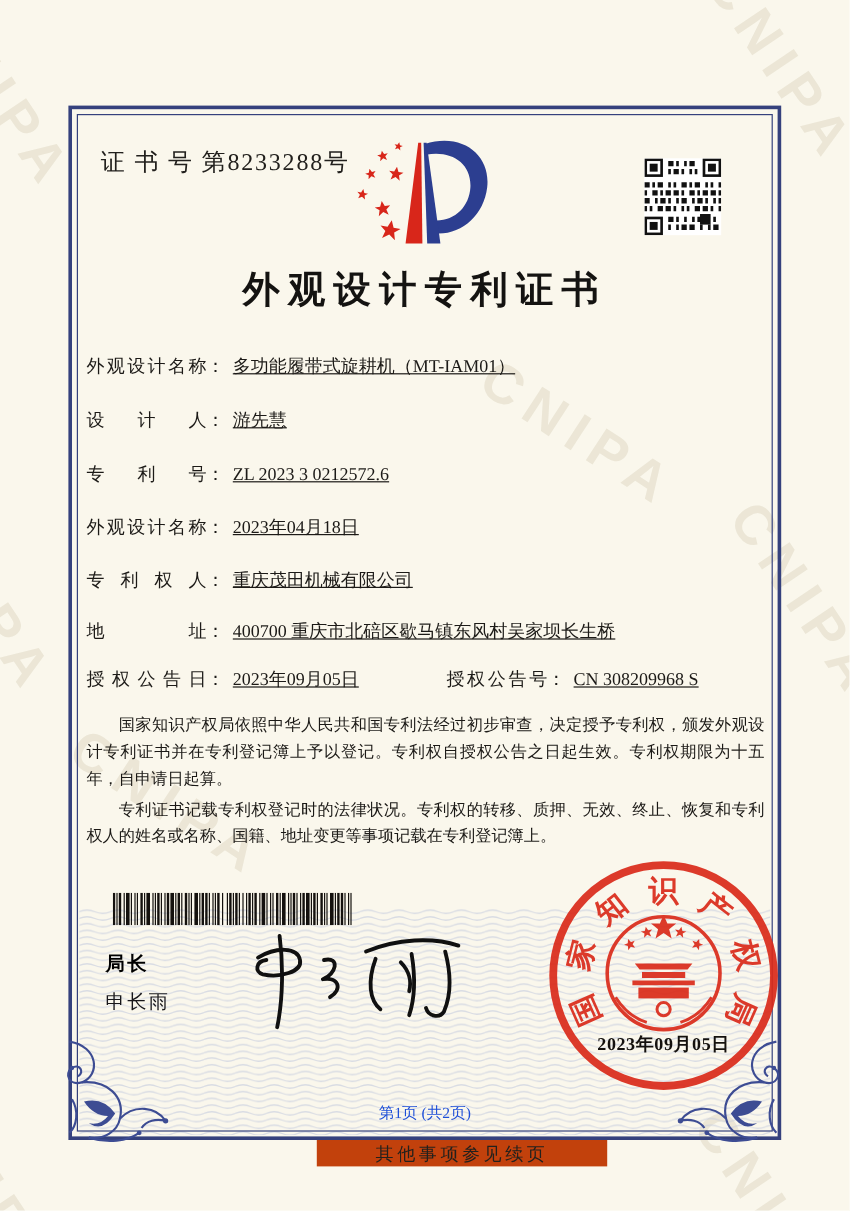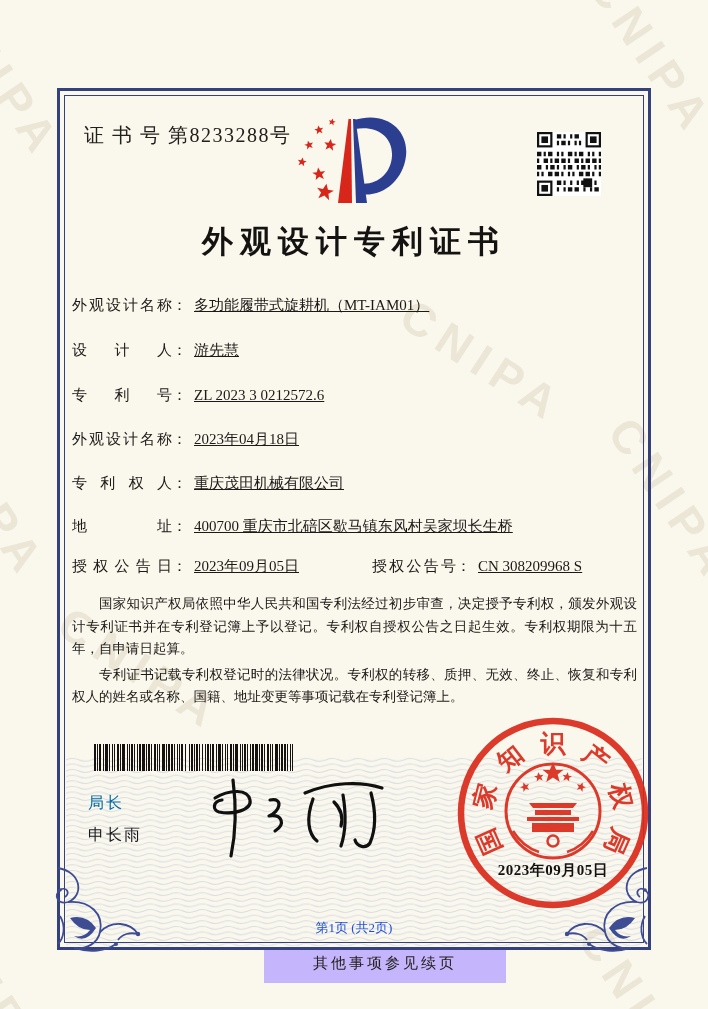--- a/index.html
+++ b/index.html
@@ -37,31 +37,31 @@
   .fvalue{margin-left:7px;text-decoration:underline;}
   .grant2{position:absolute;left:300px;top:0;}
 
   .paras{position:absolute;left:72px;top:593px;width:565px;font-size:13.5px;line-height:22.5px;
       color:#1b1916;text-align:justify;}
   .paras p{margin:0 0 3px 0;text-indent:2em;}
 
   .barcode{position:absolute;left:94px;top:744px;}
 
   .signer-role{position:absolute;left:88px;top:793px;font-family:"Liberation Sans","DejaVu Sans",sans-serif;
-      font-size:16px;letter-spacing:2px;color:#0369a1;}
+      font-size:16px;letter-spacing:2px;color:#000000;font-weight:bold;}
   .signer-name{position:absolute;left:88px;top:825px;font-family:"Liberation Sans","DejaVu Sans",sans-serif;
       font-size:16px;letter-spacing:2px;color:#17161a;}
   .sig{position:absolute;left:185px;top:768px;}
 
   .seal{position:absolute;left:455px;top:715px;}
   .seal-date{position:absolute;left:455px;top:861px;width:196px;text-align:center;
       font-size:15px;font-weight:600;color:#14110e;letter-spacing:0.5px;}
 
   .page-info{position:absolute;left:0;right:0;top:919px;text-align:center;font-size:13px;color:#1d4ed8;}
-  .footer-note{position:absolute;left:264px;top:950px;width:242px;height:33px;background:#c4b5fd;
+  .footer-note{position:absolute;left:264px;top:950px;width:242px;height:22px;background:#c2410c;
       text-align:center;line-height:27px;font-size:15px;letter-spacing:3px;color:#23211d;}
 </style>
 </head>
 <body>
 
 <div class="page">
 
   <span class="wm" style="left:-30px;top:-15px;transform:rotate(56deg);">CNIPA</span>
   <span class="wm" style="left:622px;top:-38px;transform:rotate(56deg);">CNIPA</span>
   <span class="wm" style="left:420px;top:288px;transform:rotate(33deg);">CNIPA</span>

